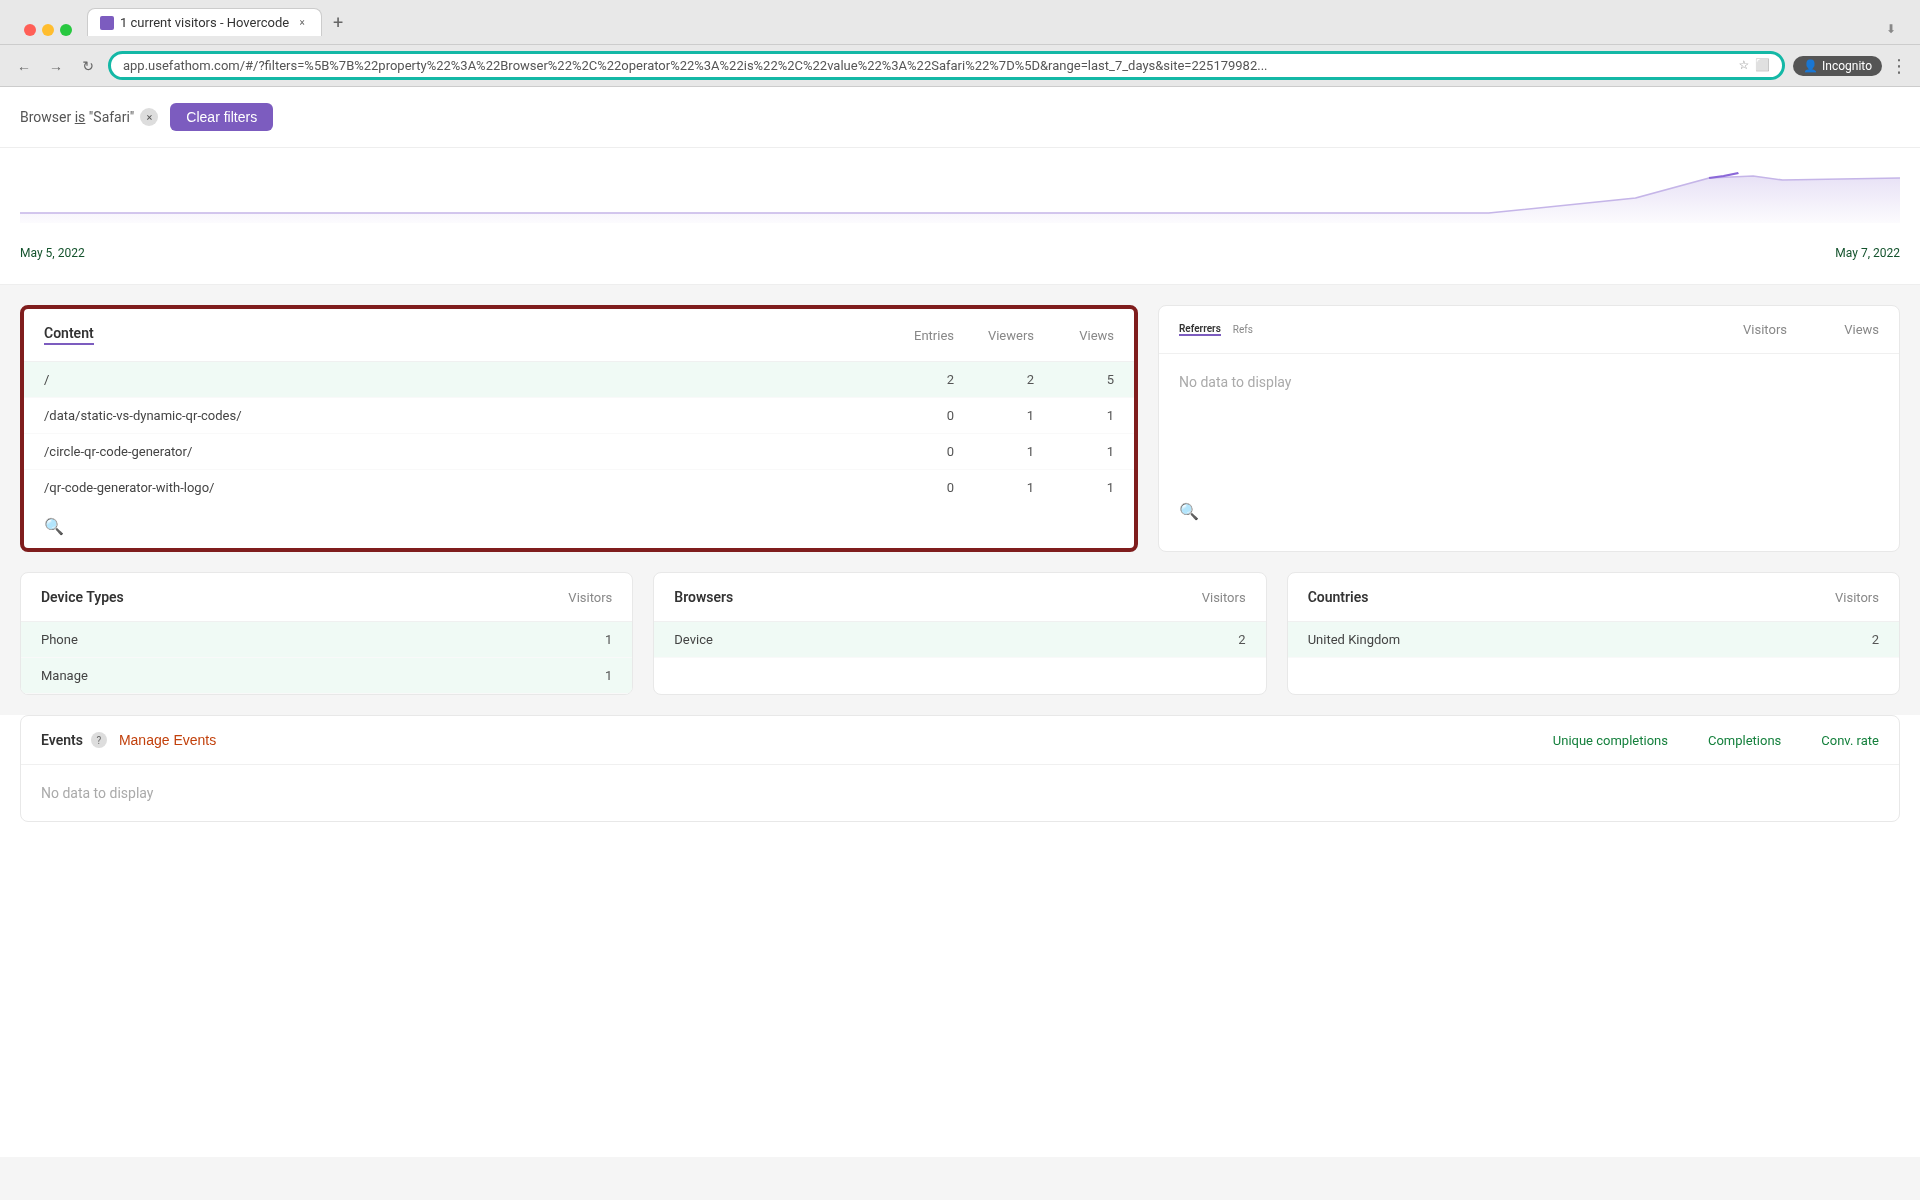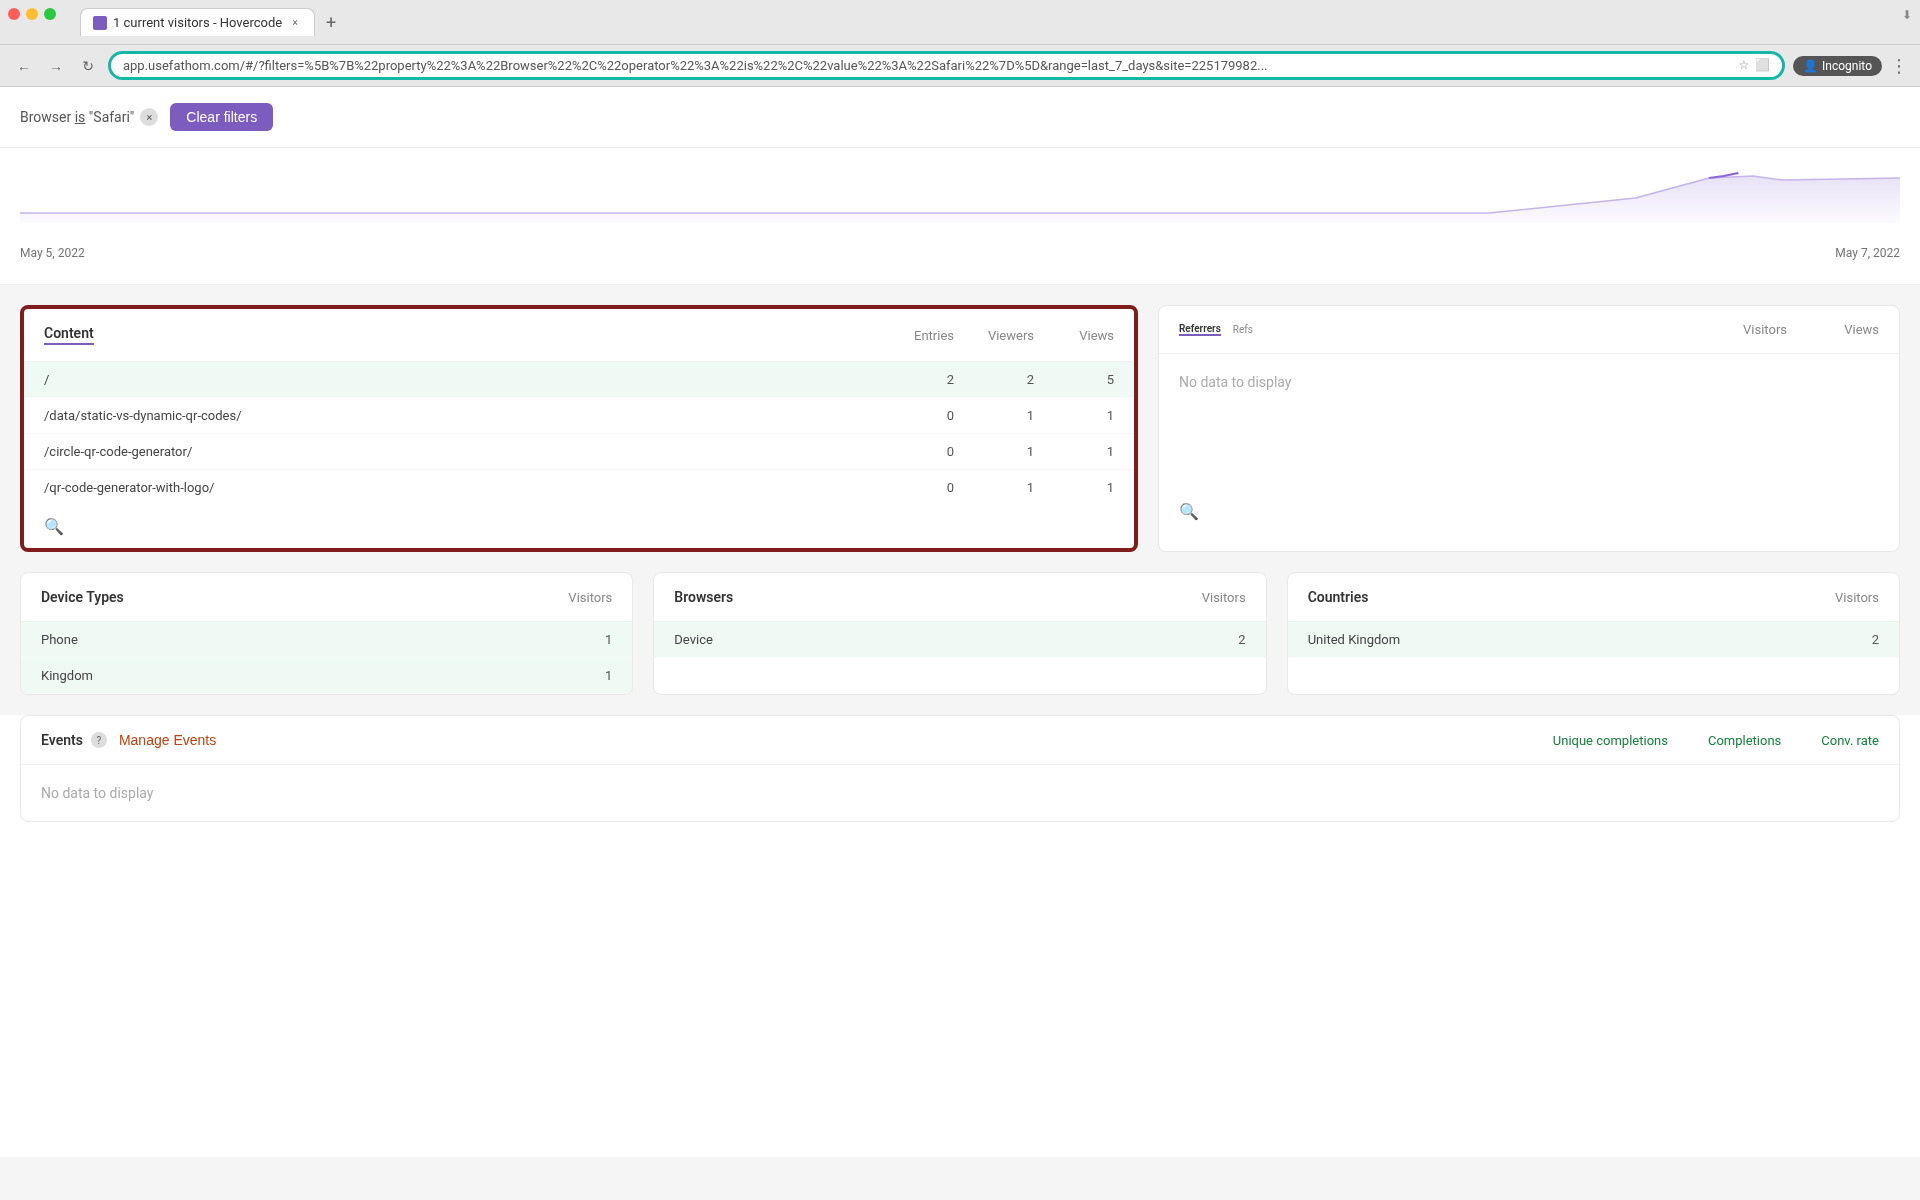--- a/index.html
+++ b/index.html
@@ -10,23 +10,23 @@
       color: #333;
     }
 
     
     .browser-chrome {
       background: #e8e8e8;
       border-bottom: 1px solid #ccc;
     }
     .title-bar {
       display: flex;
-      align-items: flex-start;
-      padding: 8px 8px;
-      gap: 12px;
+      align-items: flex-end;
+      padding: 8px 24px;
+      gap: 3px;
       background: #e8e8e8;
     }
     .traffic-lights {
       display: flex;
       gap: 6px;
       margin-right: 4px;
     }
     .traffic-light {
       width: 12px;
       height: 12px;
@@ -198,21 +198,21 @@
     .chart-container {
       height: 80px;
       position: relative;
       overflow: hidden;
     }
     .chart-dates {
       display: flex;
       justify-content: space-between;
       padding: 4px 0;
       font-size: 12px;
-      color: #737373;
+      color: #14532d;
       margin-top: 4px;
     }
 
     
     .main-grid {
       display: flex;
       gap: 0;
       padding: 20px;
       background: #f5f5f5;
       gap: 20px;
@@ -564,21 +564,21 @@
       <div class="bottom-panel-header">
         <span class="bottom-panel-title">Device Types</span>
         <span class="bottom-col-header">Visitors</span>
       </div>
       <div>
         <div class="bottom-data-row highlighted">
           <span class="bottom-cell-main">Phone</span>
           <span class="bottom-cell-num">1</span>
         </div>
         <div class="bottom-data-row highlighted">
-          <span class="bottom-cell-main">Kingdom</span>
+          <span class="bottom-cell-main">Manage</span>
           <span class="bottom-cell-num">1</span>
         </div>
       </div>
     </div>
 
     <div class="bottom-panel">
       <div class="bottom-panel-header">
         <span class="bottom-panel-title">Browsers</span>
         <span class="bottom-col-header">Visitors</span>
       </div>

